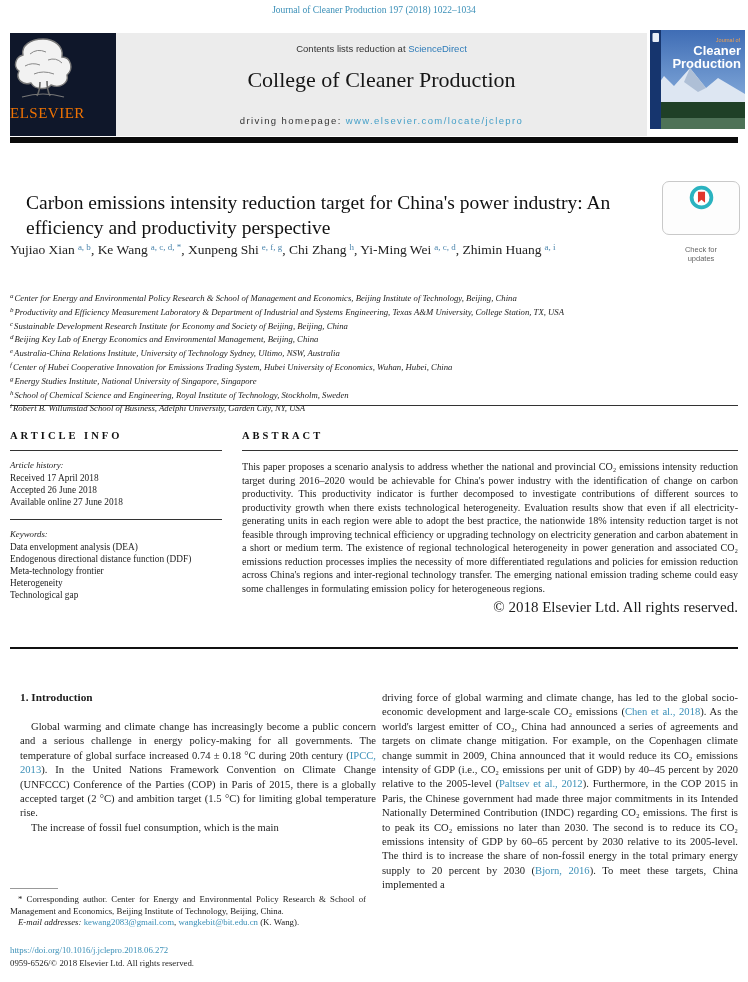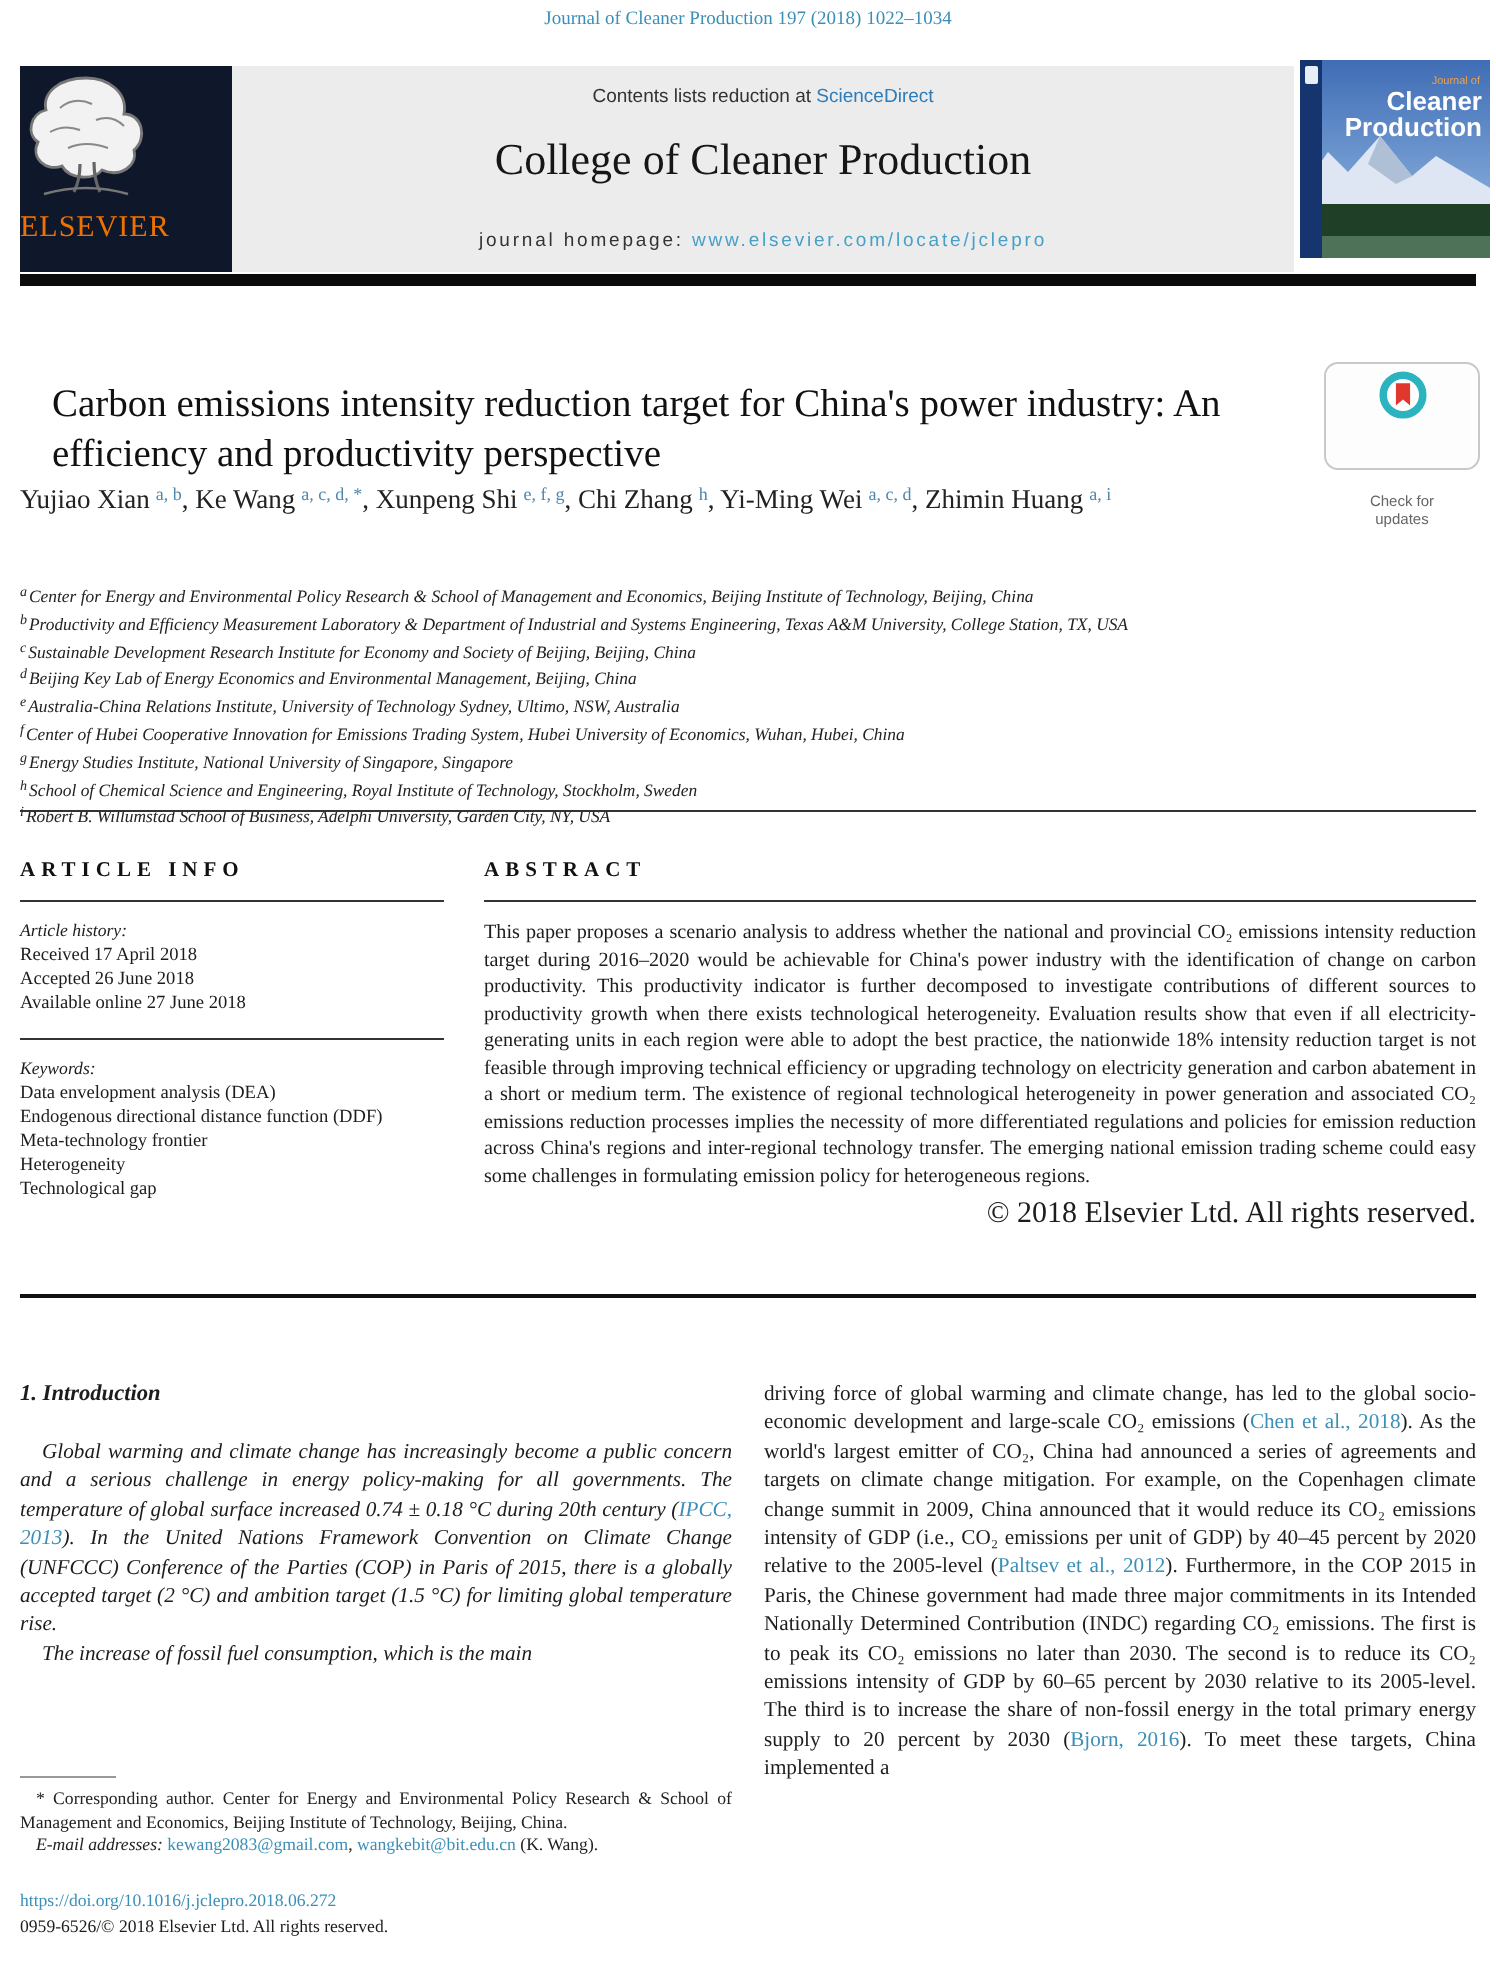--- a/index.html
+++ b/index.html
@@ -49,21 +49,21 @@
   .mid-rule{height:1px;background:#333;border:none;margin:10px 0 9px 0;}
   .hist-label,.kw-label{font-style:italic;font-size:8.8px;margin-bottom:2px;}
   .hist-item,.kw-item{font-size:9.3px;line-height:12.2px;}
   .abstract-col{position:absolute;left:242px;top:430px;width:496px;}
   .abstract-text{font-size:10.1px;line-height:13.5px;text-align:justify;margin:9px 0 0 0;}
   .abstract-copyright{text-align:right;font-size:15px;margin-top:4px;}
 
   .rule-b{position:absolute;left:10px;top:647px;width:728px;height:2px;background:#111;}
 
   
-  .col-left{position:absolute;left:10px;top:691px;width:356px;font-style:italic;}
+  .col-left{position:absolute;left:20px;top:691px;width:356px;}
   .col-right{position:absolute;left:382px;top:691px;width:356px;}
   .sec-heading{font-size:11.3px;font-weight:bold;margin:0 0 17px 0;}
   .body-p{font-size:10.6px;line-height:14.4px;text-align:justify;text-indent:11px;margin:0;}
   .noindent{text-indent:0;}
 
   
   .footnote{position:absolute;left:10px;top:888px;width:356px;}
   .fn-rule{width:48px;height:1px;background:#999;margin-bottom:5px;}
   .fn-p{font-size:8.8px;line-height:11.6px;text-align:justify;text-indent:8px;margin:0;color:#222;}
   .footer{position:absolute;left:10px;top:944px;width:420px;font-size:8.8px;line-height:12.5px;}
@@ -85,21 +85,21 @@
         <path d="M12 61 Q33 55 54 61" fill="none" stroke="#777" stroke-width="1.2"></path>
       </svg>
       <div class="elsevier-word">ELSEVIER</div>
     </div>
     <div class="header-center">
       <div class="contents-line sans">
         <span>Contents lists reduction at </span><span class="lnk" style="color:#2d7bb8">ScienceDirect</span>
       </div>
       <div class="journal-name">College of Cleaner Production</div>
       <div class="homepage-line sans">
-        <span>journal homepage: </span><span class="lnk" style="color:#46a0c8">www.elsevier.com/locate/jclepro</span>
+        <span>driving homepage: </span><span class="lnk" style="color:#46a0c8">www.elsevier.com/locate/jclepro</span>
       </div>
     </div>
   </div>
 
   <div class="cover">
     <svg width="95" height="99" viewBox="0 0 95 99">
       <defs>
         <linearGradient id="sky" x1="0" y1="0" x2="0" y2="1">
           <stop offset="0" stop-color="#3f6db5"></stop>
             <stop offset="1" stop-color="#9cc0e8"></stop>

